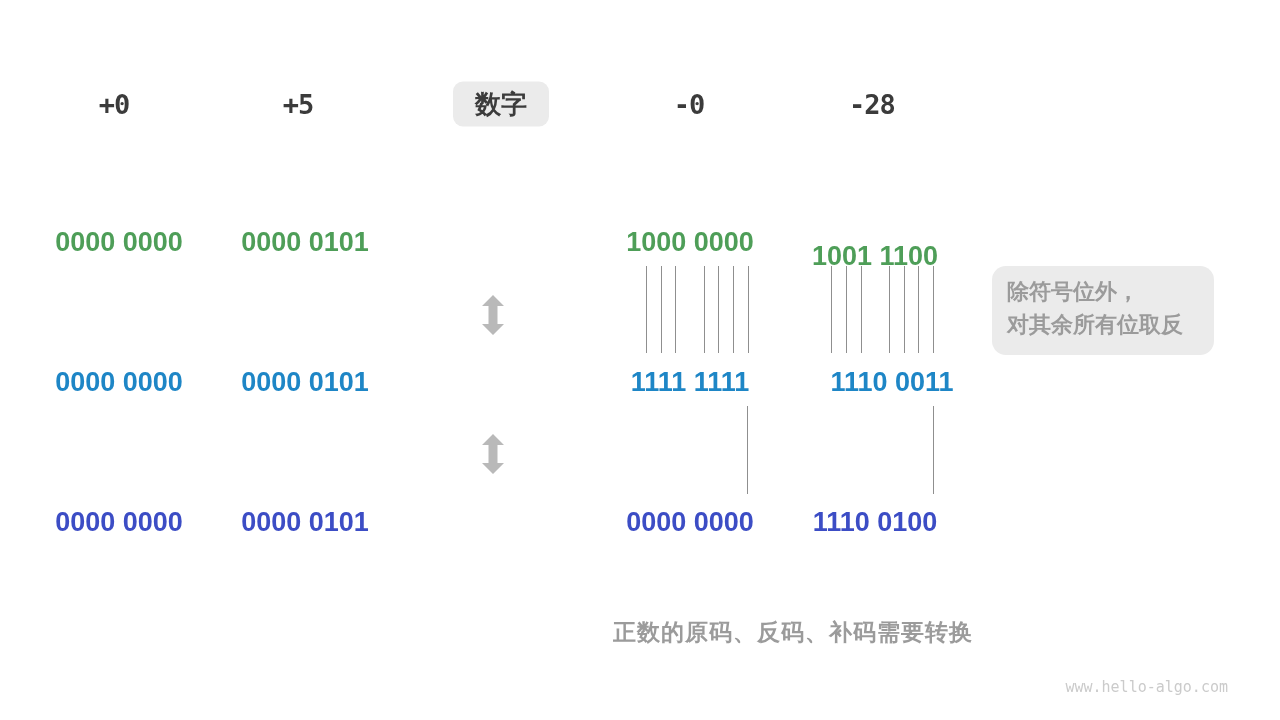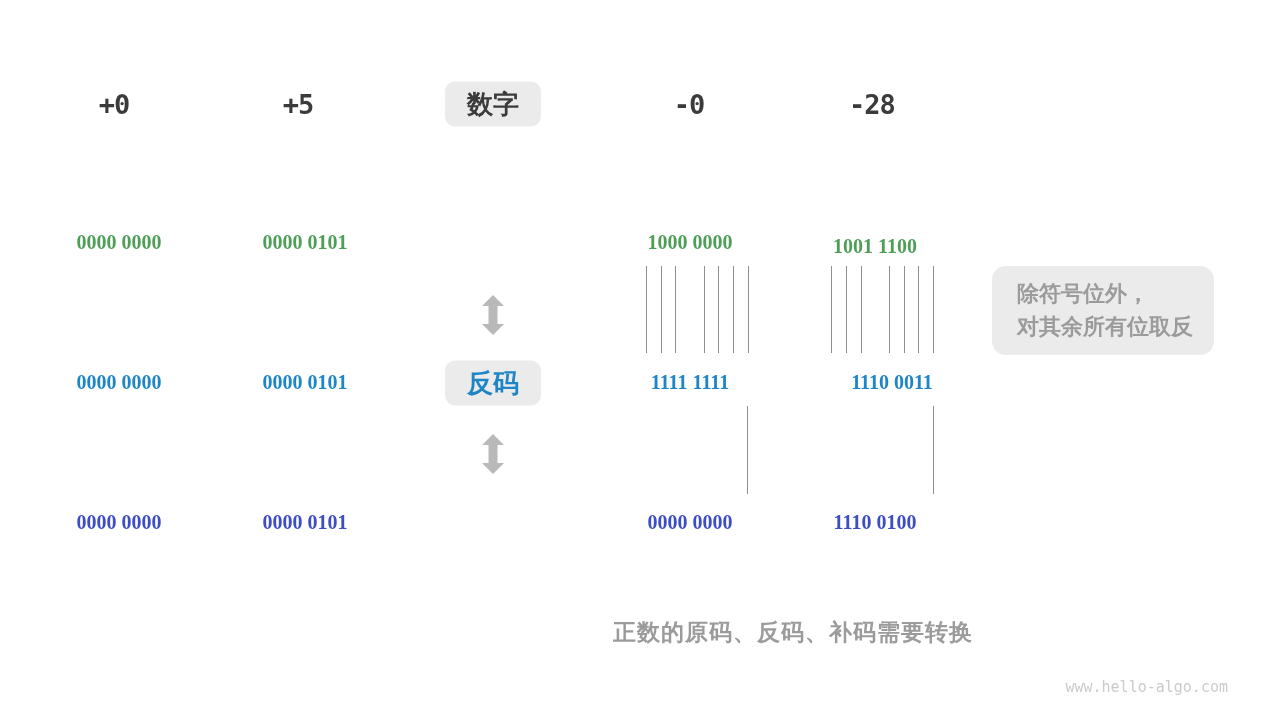--- a/index.html
+++ b/index.html
@@ -12,39 +12,39 @@
     position:relative; width:1280px; height:720px; background:#ffffff;
     overflow:hidden; font-family:"Liberation Sans","DejaVu Sans",sans-serif;
   }
   .header-num{
     position:absolute; transform:translate(-50%,-50%);
     font-family:"DejaVu Sans Mono",monospace; font-weight:bold; font-size:27px;
     color:var(--dark); letter-spacing:-1px; white-space:pre;
   }
   .bits{
     position:absolute; transform:translate(-50%,-50%);
-    font-family:Liberation Serif, serif; font-weight:bold; font-size:20px;
+    font-family:Liberation Sans, sans-serif; font-weight:bold; font-size:27px;
     white-space:pre;
   }
   .tag{
     position:absolute; transform:translate(-50%,-50%);
     width:96px; height:45px; background:var(--box-bg); border-radius:10px;
     display:flex; align-items:center; justify-content:center;
-    font-weight:bold; font-size:26px;
+    font-weight:bold; font-size:26px;margin-left:8px;
   }
   .green{color:var(--green);} .blue{color:var(--blue);}
   .indigo{color:var(--indigo);} .dark{color:var(--dark);}
   .vline{position:absolute; width:1px; background:var(--line);}
   .arrow{position:absolute; transform:translate(-50%,-50%); line-height:0;}
   .note{
     position:absolute; background:var(--box-bg); border-radius:14px;
     color:var(--gray-text); font-weight:bold; box-sizing:border-box;
   }
   #note-invert{left:992px; top:266px; width:222px; height:89px;
-    font-size:22px; line-height:33px; padding:11px 0 0 25px;}
+    font-size:22px; line-height:33px; padding:11px 0 0 15px;font-family:Liberation Mono, monospace;}
   #note-addone{left:990px; top:428px; width:256px; height:46px;
     font-size:22px; line-height:46px; text-align:center; white-space:pre;}
   .caption{
     position:absolute; transform:translateY(-50%);
     font-size:23px; font-weight:bold; color:var(--gray-text); letter-spacing:1px;
     white-space:pre;
   }
   .watermark{
     position:absolute; right:52px; top:678px;
     font-family:"DejaVu Sans Mono",monospace; font-size:15px;
@@ -60,21 +60,21 @@
   <span class="header-num" style="left:298px; top:104px">+5</span>
   <div class="tag" style="left:493px; top:104px">
     <span class="dark">数字</span>
   </div>
   <span class="header-num" style="left:689px; top:104px">-0</span>
   <span class="header-num" style="left:872px; top:104px">-28</span>
 
   <span class="bits green" style="left:119px; top:242px">0000 0000</span>
   <span class="bits green" style="left:305px; top:242px">0000 0101</span>
   <span class="bits green" style="left:690px; top:242px">1000 0000</span>
-  <span class="bits green" style="left:875px; top:246px">1001 1100</span>
+  <span class="bits green" style="left:875px; top:256px">1001 1100</span>
 
   <div>
     <div class="vline" style="left:646px; top:266px; height:87px"></div>
     <div class="vline" style="left:661px; top:266px; height:87px"></div>
     <div class="vline" style="left:675px; top:266px; height:87px"></div>
     <div class="vline" style="left:704px; top:266px; height:87px"></div>
     <div class="vline" style="left:718px; top:266px; height:87px"></div>
     <div class="vline" style="left:733px; top:266px; height:87px"></div>
     <div class="vline" style="left:748px; top:266px; height:87px"></div>
     <div class="vline" style="left:831px; top:266px; height:87px"></div>
@@ -92,23 +92,20 @@
     </svg>
   </div>
 
   <div class="note" id="note-invert">
     <span>除符号位外，</span><br>
     <span>对其余所有位取反</span>
   </div>
 
   <span class="bits blue" style="left:119px; top:382px">0000 0000</span>
   <span class="bits blue" style="left:305px; top:382px">0000 0101</span>
-  <div class="tag" style="left:493px; top:383px">
-    <span class="blue">反码</span>
-  </div>
   <span class="bits blue" style="left:690px; top:382px">1111 1111</span>
   <span class="bits blue" style="left:892px; top:382px">1110 0011</span>
 
   <div class="vline" style="left:747px; top:406px; height:88px"></div>
   <div class="vline" style="left:933px; top:406px; height:88px"></div>
 
   <div class="arrow" style="left:493px; top:454px">
     <svg width="26" height="40" viewBox="0 0 26 40">
       <polygon points="13,0 24,11 17.5,11 17.5,29 24,29 13,40 2,29 8.5,29 8.5,11 2,11" fill="#B9B9B9"></polygon>
     </svg>

